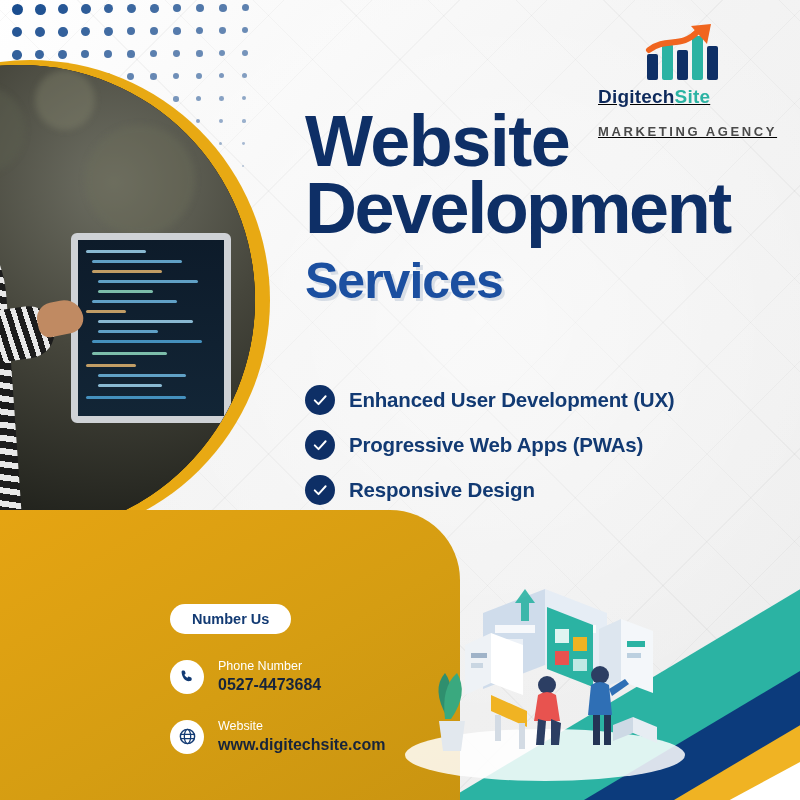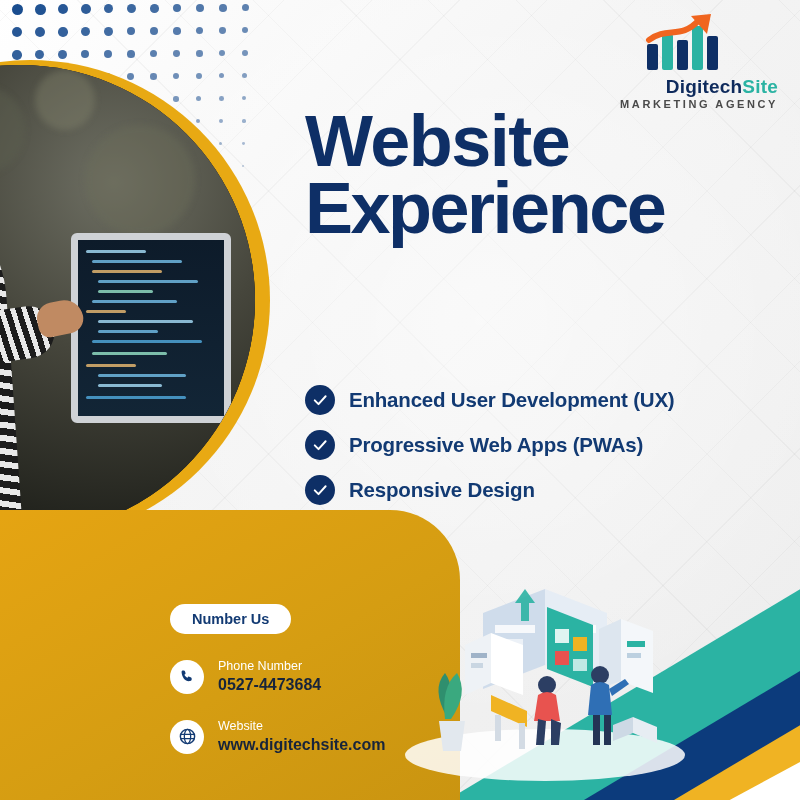--- a/index.html
+++ b/index.html
@@ -142,35 +142,36 @@
     position:absolute;
     right:0; bottom:0;
     width:185px; height:100px;
     background:#ffffff;
     clip-path:polygon(62% 100%, 100% 62%, 100% 100%);
   }
 
   
   .logo {
     position:absolute;
-    right:22px; top:10px;
+    right:22px; top:20px;
     width:180px;
-    text-align:right;
+    text-align:left;
+    text-decoration:underline;
   }
   .logo-mark {
     position:relative;
     height:64px; width:110px;
     margin:0 auto 2px auto;
   }
   .logo-name {
     font-size:19px; font-weight:bold; color:#0e2a5c; letter-spacing:.2px;
   }
   .logo-name .green { color:#2bb3a3; }
   .logo-sub {
-    font-size:11px; letter-spacing:2.6px; color:#4a4a4a; font-weight:bold; margin-top:0;
+    font-size:13px; letter-spacing:2.6px; color:#4a4a4a; font-weight:bold; margin-top:16px;
   }
 
   
   .headline {
     position:absolute;
     left:305px; top:108px;
     width:480px;
   }
   .headline h1 {
     font-size:72px;
@@ -457,22 +458,23 @@
     </div>
     <div class="logo-name">
       <span>Digitech</span><span class="green">Site</span>
     </div>
     <div class="logo-sub">MARKETING AGENCY</div>
   </div>
 
   <div class="headline">
     <h1>
       <span>Website</span>
-      <span class="l2">Experience</span>
+      <span class="l2">Development</span>
     </h1>
+    <h2>Services</h2>
   </div>
 
   <div class="bullets">
     <div class="bullet">
       <span class="check">
         <svg viewBox="0 0 24 24" width="18" height="18">
             <path d="M5 12.5 L10 17.5 L19.5 7" stroke="#ffffff" stroke-width="2.6" fill="none" stroke-linecap="round" stroke-linejoin="round"></path>
           </svg>
       </span>
       <span class="txt">Enhanced User Development (UX)</span>

